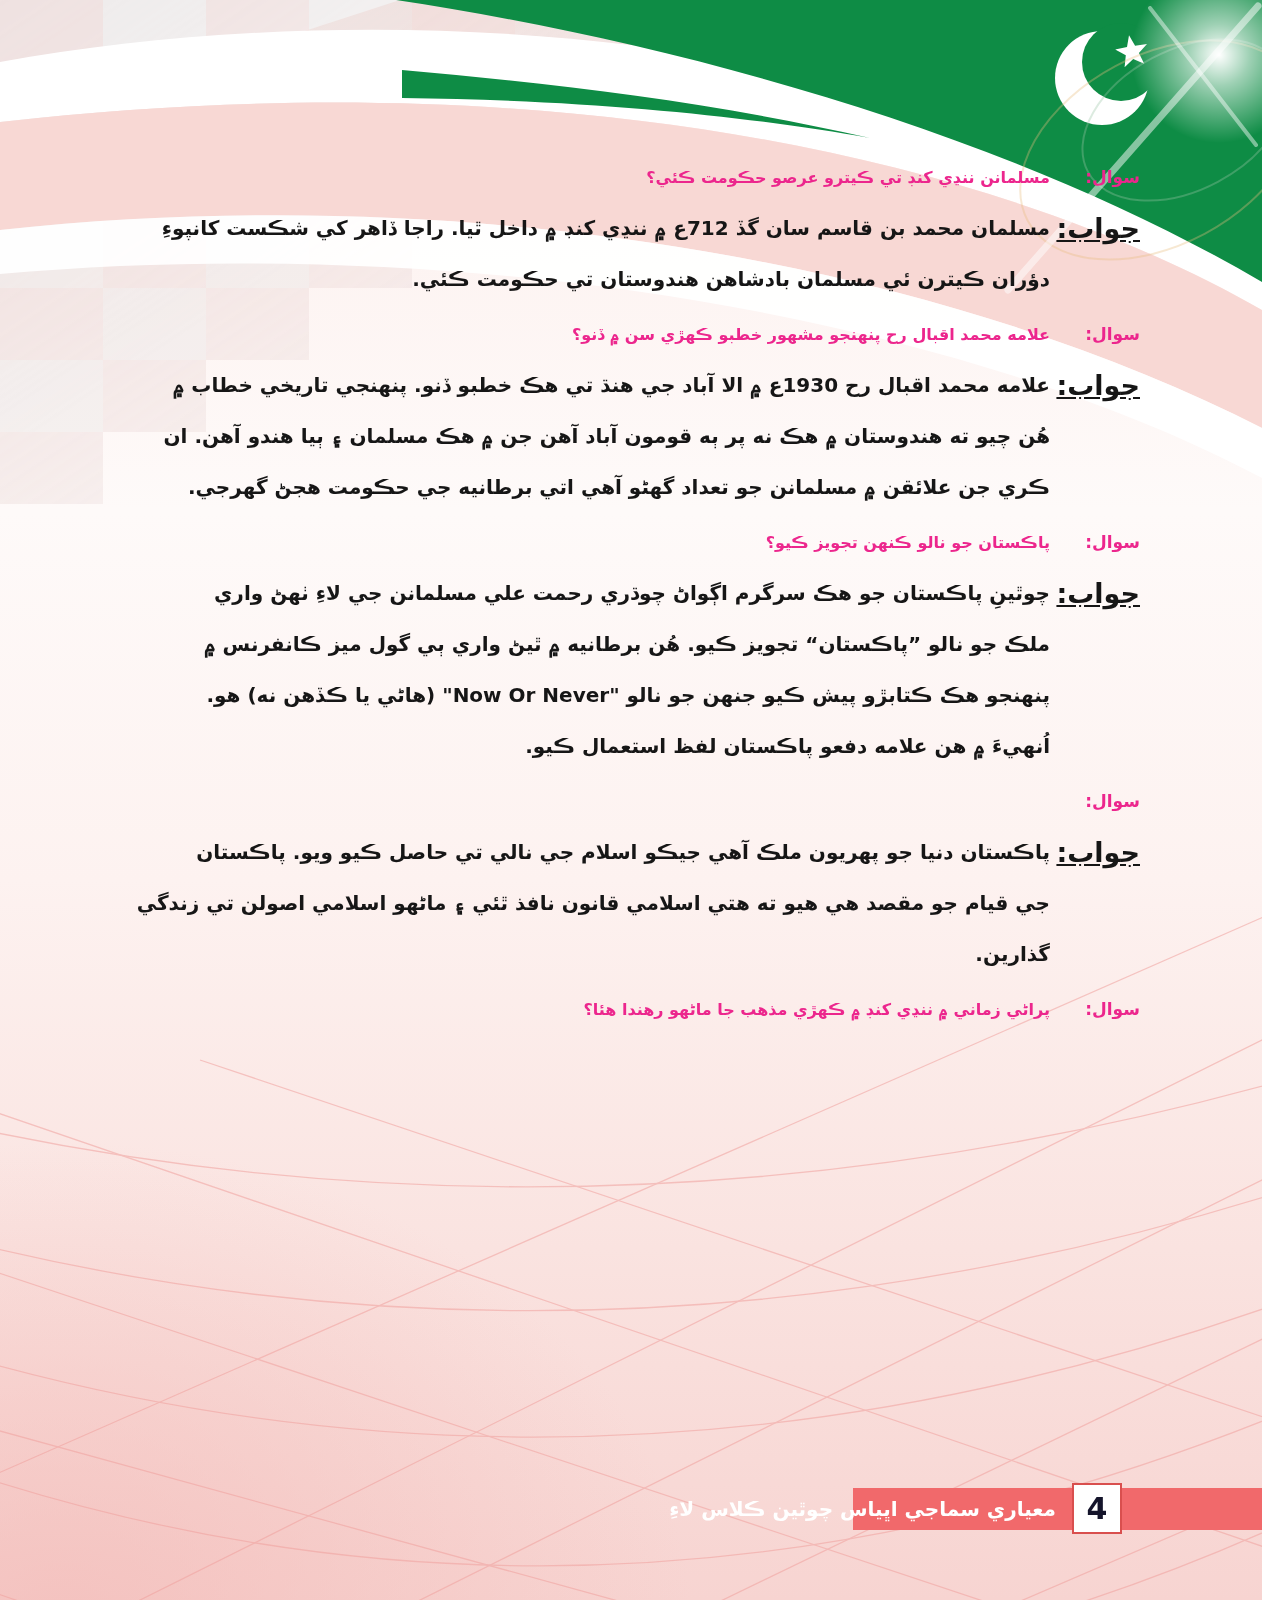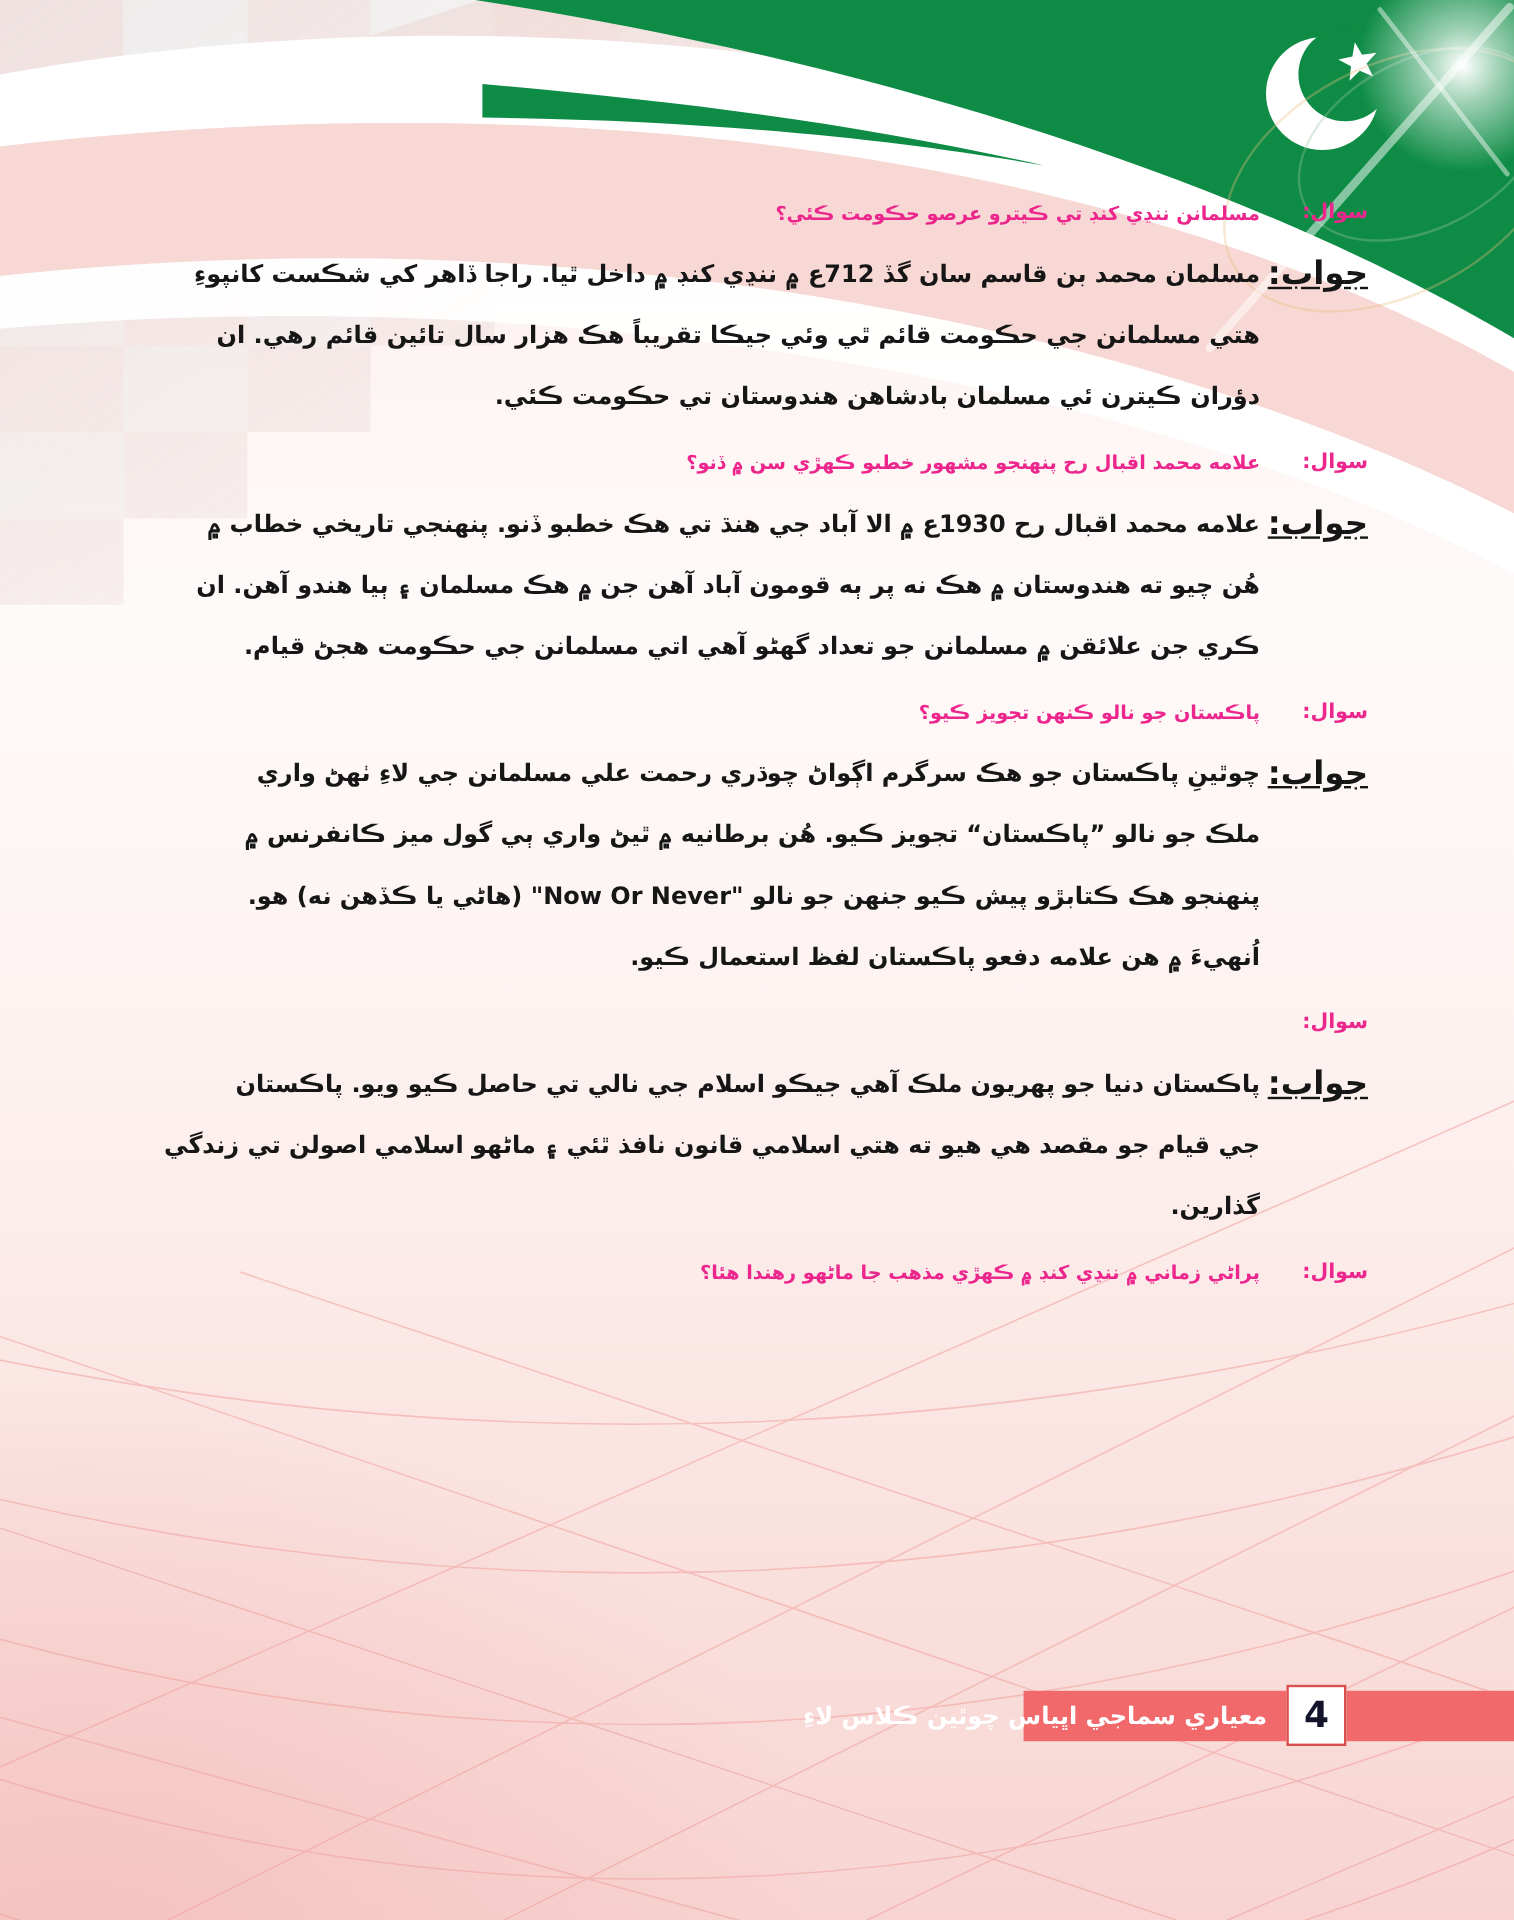--- a/index.html
+++ b/index.html
@@ -26,21 +26,21 @@
   .q-text{color:var(--pink);font-weight:bold;font-size:16px;}
   .a-block{position:relative;padding-right:90px;}
   .a-label{
     position:absolute;right:0;top:0;width:82px;
     color:#161616;font-weight:bold;font-size:27px;line-height:51px;text-decoration:underline;
   }
   .a-line{
     color:#161616;font-weight:bold;font-size:20px;line-height:51px;
   }
   .footer-bar{
-    position:absolute;left:853px;right:0;top:1409px;height:42px;
+    position:absolute;left:853px;right:0;top:1488px;height:42px;
     background:var(--bar);z-index:3;
   }
   .footer-title{
     position:absolute;right:206px;top:50%;transform:translateY(-50%);
     color:#ffffff;font-size:20px;font-weight:bold;white-space:nowrap;direction:rtl;
   }
   .page-box{
     position:absolute;right:140px;top:-5px;width:50px;height:51px;
     background:#ffffff;border:2px solid #d94f4e;box-sizing:border-box;
     display:flex;align-items:center;justify-content:center;
@@ -152,37 +152,36 @@
     <div id="qa-list">
     <div class="qa-item">
       <div class="q-row">
         <span class="q-label">سوال:</span>
         <span class="q-text">مسلمانن ننڍي کنڊ تي ڪيترو عرصو حڪومت ڪئي؟</span>
       </div>
       <div class="a-block">
         <span class="a-label">جواب:</span>
         <div class="a-lines">
               <div class="a-line">مسلمان محمد بن قاسم سان گڏ 712ع ۾ ننڍي کنڊ ۾ داخل ٿيا. راجا ڏاهر کي شڪست کانپوءِ</div>
-              <div class="a-line">هتي مسلمانن جي حڪومت قائم ٿي وئي جيڪا تقريباً هڪ هزار سال تائين قائم رهي. ان</div>
               <div class="a-line">دؤران ڪيترن ئي مسلمان بادشاهن هندوستان تي حڪومت ڪئي.</div>
             </div>
       </div>
     </div>
 
     <div class="qa-item">
       <div class="q-row">
         <span class="q-label">سوال:</span>
         <span class="q-text">علامه محمد اقبال رح پنهنجو مشهور خطبو ڪهڙي سن ۾ ڏنو؟</span>
       </div>
       <div class="a-block">
         <span class="a-label">جواب:</span>
         <div class="a-lines">
               <div class="a-line">علامه محمد اقبال رح 1930ع ۾ الا آباد جي هنڌ تي هڪ خطبو ڏنو. پنهنجي تاريخي خطاب ۾</div>
               <div class="a-line">هُن چيو ته هندوستان ۾ هڪ نه پر ٻه قومون آباد آهن جن ۾ هڪ مسلمان ۽ ٻيا هندو آهن. ان</div>
-              <div class="a-line">ڪري جن علائقن ۾ مسلمانن جو تعداد گهڻو آهي اتي مسلمانن جي حڪومت هجڻ قيام.</div>
+              <div class="a-line">ڪري جن علائقن ۾ مسلمانن جو تعداد گهڻو آهي اتي برطانيه جي حڪومت هجڻ گهرجي.</div>
             </div>
       </div>
     </div>
 
     <div class="qa-item">
       <div class="q-row">
         <span class="q-label">سوال:</span>
         <span class="q-text">پاڪستان جو نالو ڪنهن تجويز ڪيو؟</span>
       </div>
       <div class="a-block">

